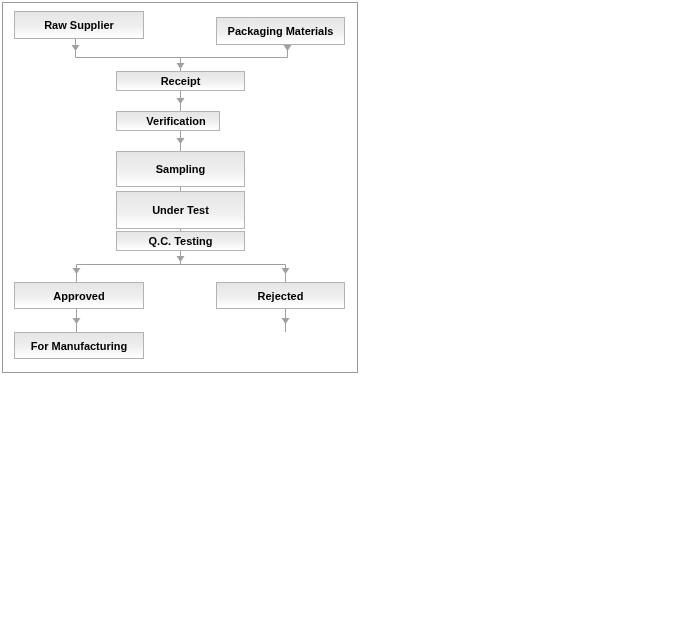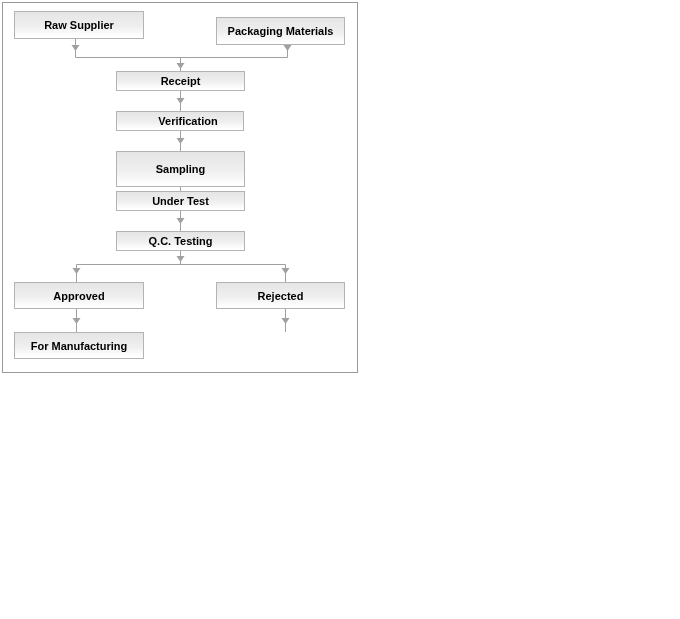--- a/index.html
+++ b/index.html
@@ -42,23 +42,23 @@
     font-weight: bold;
     color: var(--text, #000000);
     line-height: 12px;
     white-space: nowrap;
   }
   
   .n-raw        { left: 14px;  top: 11px;  width: 130px; height: 28px; }
   .n-packaging  { left: 216px; top: 17px;  width: 129px; height: 28px; }
   
   .n-receipt      { left: 116px; top: 71px;  width: 129px; height: 20px; }
-  .n-verification { left: 116px; top: 111px; width: 128px; height: 20px; padding-left: 16px; }
+  .n-verification { left: 116px; top: 111px; width: 104px; height: 20px; padding-left: 16px; }
   .n-sampling     { left: 116px; top: 151px; width: 129px; height: 36px; }
-  .n-undertest    { left: 116px; top: 191px; width: 129px; height: 20px; }
+  .n-undertest    { left: 116px; top: 191px; width: 129px; height: 38px; }
   .n-qctesting    { left: 116px; top: 231px; width: 129px; height: 20px; }
   
   .n-approved   { left: 14px;  top: 282px; width: 130px; height: 27px; }
   .n-rejected   { left: 216px; top: 282px; width: 129px; height: 27px; }
   .n-formfg     { left: 14px;  top: 332px; width: 130px; height: 27px; }
   .n-return     { left: 216px; top: 332px; width: 129px; height: 27px; }
 </style>
 </head>
 <body>
 

